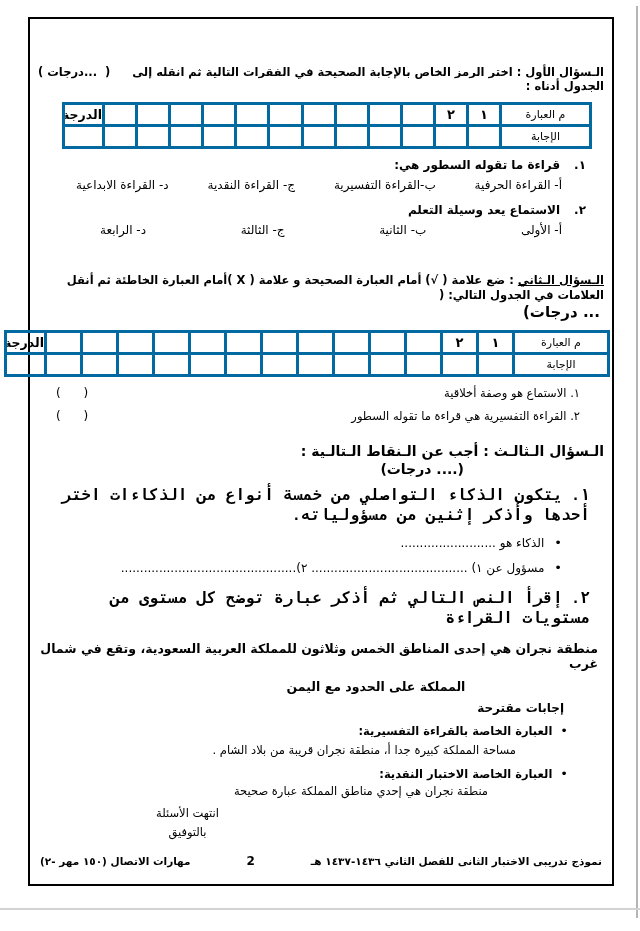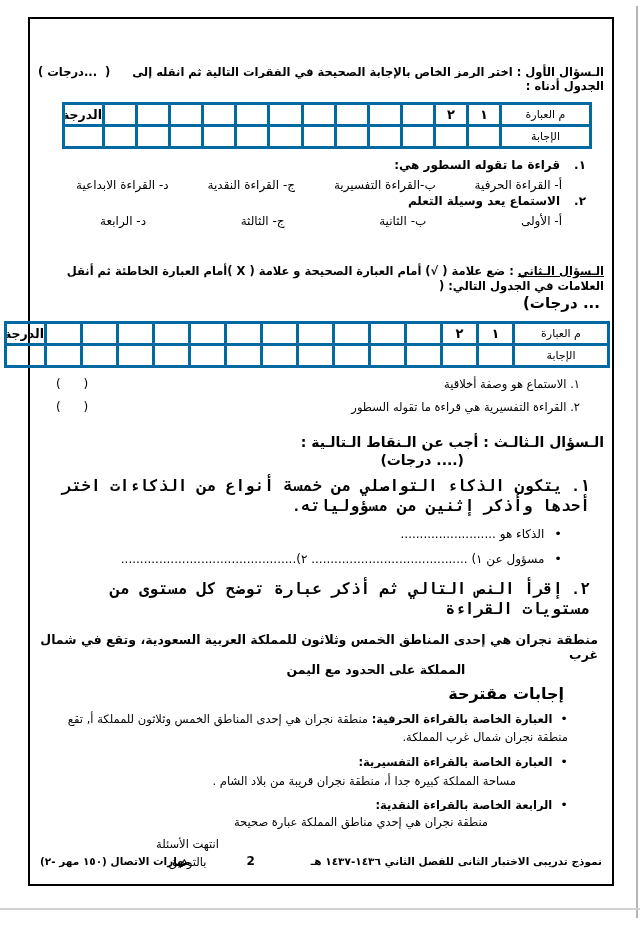--- a/index.html
+++ b/index.html
@@ -43,22 +43,22 @@
   
   .tf-item { display: flex; justify-content: space-between; font-size: 11.5px; margin: 9px 24px 0 0; }
   .tf-mark { white-space: pre; direction: ltr; padding-left: 18px; font-size: 12px; }
 
   
   .point { margin: 7px 14px 0 0; font-size: 16px; font-weight: bold; font-family: Liberation Mono, monospace; }
   .point .item-num { margin-left: 8px; }
   .bullet-line { margin: 10px 42px 0 0; font-size: 12px; }
   .bullet-line .bullet { margin-left: 10px; font-size: 13px; }
   .passage-1 { margin-top: 13px; font-size: 12.5px; font-weight: bold; text-align: right; padding-right: 6px; }
-  .passage-2 { font-size: 12.5px; font-weight: bold; text-align: center; padding-left: 110px; }
-  .answers-title { margin-top: 7px; font-size: 16px; font-weight: bold; padding-right: 40px; }
+  .passage-2 { margin-top: 8px; font-size: 12.5px; font-weight: bold; text-align: center; padding-left: 110px; }
+  .answers-title { margin-top: 7px; font-size: 12px; font-weight: bold; padding-right: 40px; }
   .answer-bullet { margin: 7px 36px 0 10px; font-size: 11.5px; line-height: 1.45; }
   .answer-bullet .bullet { margin-left: 8px; font-size: 13px; }
   .answer-label { font-weight: bold; }
   .answer-body { font-size: 11.5px; text-align: right; padding: 1px 88px 0 30px; line-height: 1.4; }
   .answer-body-wide { padding: 1px 4px 0 4px; }
   .answer-body-center { text-align: center; padding: 0 40px 0 120px; font-size: 11.5px; }
 
   .closing { margin-top: 6px; text-align: left; padding-left: 118px; font-size: 11.5px; }
   .closing-inner { display: inline-block; text-align: center; line-height: 1.6; }
 
@@ -121,21 +121,21 @@
     <div class="item">
       <span class="item-num">١.</span><span>قراءة ما تقوله السطور هي:</span>
     </div>
     <div class="options">
       <span>أ- القراءة الحرفية</span>
       <span>ب-القراءة التفسيرية</span>
       <span>ج- القراءة النقدية</span>
       <span>د- القراءة الابداعية</span>
     </div>
 
-    <div class="item" style="margin-top:2px">
+    <div class="item" style="margin-top:11px">
       <span class="item-num">٢.</span><span>الاستماع يعد وسيلة التعلم</span>
     </div>
     <div class="options options-2">
       <span>أ- الأولى</span>
       <span>ب- الثانية</span>
       <span>ج- الثالثة</span>
       <span>د- الرابعة</span>
     </div>
 
     <div class="q-header q2-header">
@@ -218,31 +218,28 @@
 
     <div class="point" style="margin-top:13px">
       <span class="item-num">٢.</span><span>إقرأ النص التالي ثم أذكر عبارة توضح كل مستوى من مستويات القراءة</span>
     </div>
 
     <div class="passage-1">منطقة نجران هي إحدى المناطق الخمس وثلاثون للمملكة العربية السعودية، وتقع في شمال غرب</div>
     <div class="passage-2">المملكة على الحدود مع اليمن</div>
 
     <div class="answers-title">إجابات مقترحة</div>
 
-    <div class="answer-bullet">
-      <span class="bullet">•</span><span class="answer-label">العبارة الخاصة بالقراءة الحرفية:</span><span> منطقة نجران هي إحدى المناطق الخمس وثلاثون للمملكة أ, تقع منطقة نجران شمال غرب المملكة.</span>
-    </div>
 
     <div class="answer-bullet">
       <span class="bullet">•</span><span class="answer-label">العبارة الخاصة بالقراءة التفسيرية:</span>
     </div>
     <div class="answer-body">مساحة المملكة كبيرة جدا  أ، منطقة نجران قريبة من بلاد الشام .</div>
 
     <div class="answer-bullet">
-      <span class="bullet">•</span><span class="answer-label">الرابعة الخاصة بالقراءة النقدية:</span>
+      <span class="bullet">•</span><span class="answer-label">العبارة الخاصة الاختبار النقدية:</span>
     </div>
     <div class="answer-body-center">منطقة نجران هي إحدي مناطق المملكة عبارة صحيحة</div>
 
     <div class="closing">
       <span class="closing-inner">
         <span>انتهت الأسئلة</span><br>
         <span>بالتوفيق</span>
       </span>
     </div>
 

